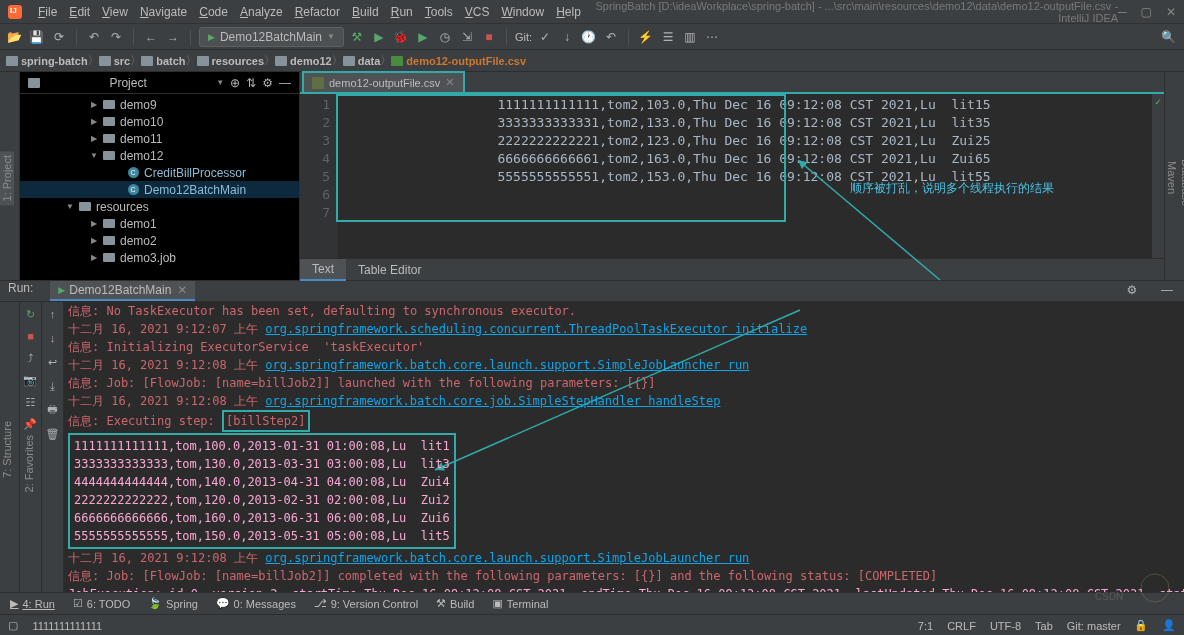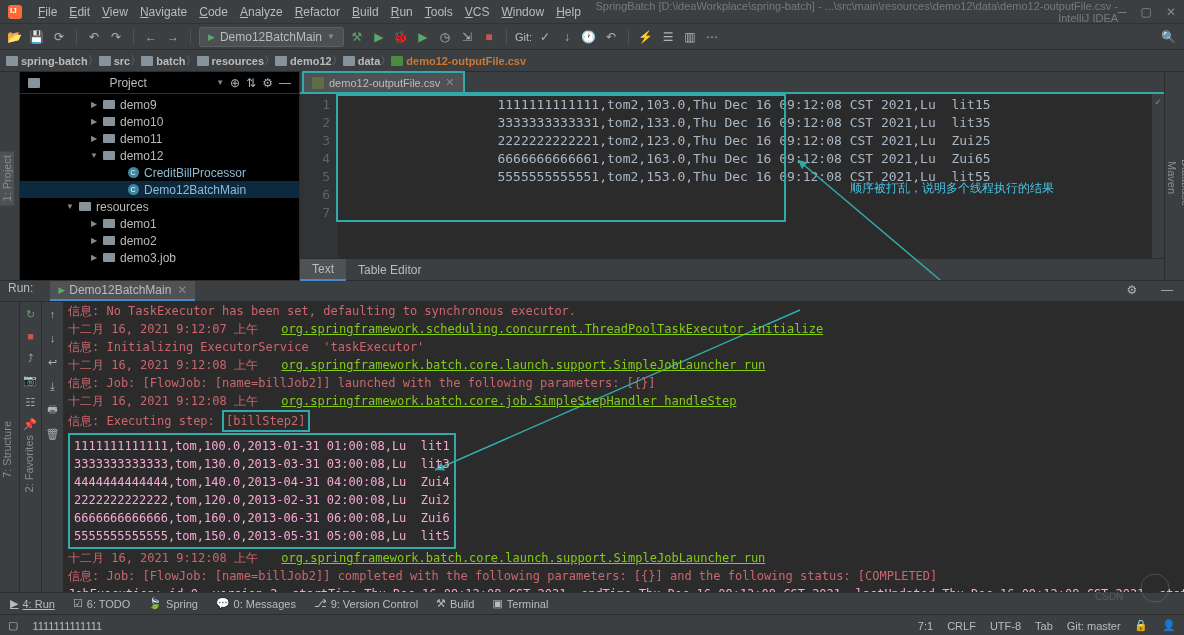--- a/index.html
+++ b/index.html
@@ -56,21 +56,21 @@
 .annotation { position: absolute; color: #4ac4e6; font-size: 12px; right: 130px; top: 180px; }
 .run-header { height: 22px; background: #3c3f41; display: flex; padding: 0 8px; border-top: 1px solid #2d2d2d; border-bottom: 1px solid #2d2d2d; gap: 17px; }
 .run-header .spacer { flex: 1; }
 .run-tab { height: 20px; background: #4e5254; padding: 0 8px; display: flex; align-items: center; gap: 4px; border-bottom: 2px solid #4a88c7; }
 .run-panel { height: 290px; display: flex; background: #2b2b2b; }
 .run-left-tools { width: 22px; background: #3c3f41; border-right: 1px solid #2d2d2d; display: flex; flex-direction: column; align-items: center; padding-top: 4px; gap: 6px; }
 .run-left-tools2 { width: 22px; background: #3c3f41; border-right: 1px solid #2d2d2d; display: flex; flex-direction: column; align-items: center; padding-top: 4px; gap: 8px; }
 .tool-icon { width: 16px; height: 16px; display: flex; align-items: center; justify-content: center; color: #afb1b3; cursor: pointer; font-size: 11px; }
 .console { flex: 1; font-family: "Consolas", monospace; font-size: 12px; line-height: 18px; padding: 0 4px; overflow: hidden; white-space: pre; position: relative; }
 .console .red { color: #cc666e; }
-.console .blue { color: #84cc16; text-decoration: underline; margin-left: 16px; }
+.console .blue { color: #0ea5e9; text-decoration: underline; }
 .console .cyan-box { border: 2px solid #32aaaa; display: inline-block; padding: 0 2px; }
 .console .data-box { border: 2px solid #32aaaa; display: inline-block; white-space: pre; padding: 2px 4px; margin-top: 1px; }
 .console .white { color: #f9a8d4; }
 .bottom-bar { height: 22px; background: #3c3f41; border-top: 1px solid #2d2d2d; display: flex; align-items: center; padding: 0 6px; gap: 10px; font-size: 11px; }
 .bottom-tab { display: flex; align-items: center; gap: 4px; cursor: pointer; padding: 0 4px; }
 .bottom-tab.active { text-decoration: underline; }
 .status-bar { height: 22px; background: #3c3f41; border-top: 1px solid #2d2d2d; display: flex; align-items: center; padding: 0 8px; gap: 14px; font-size: 11px; }
 .status-bar .spacer { flex: 1; }
 svg.arrow-overlay { position: absolute; pointer-events: none; }
 .watermark { position: absolute; right: 4px; bottom: 22px; opacity: 0.35; }

